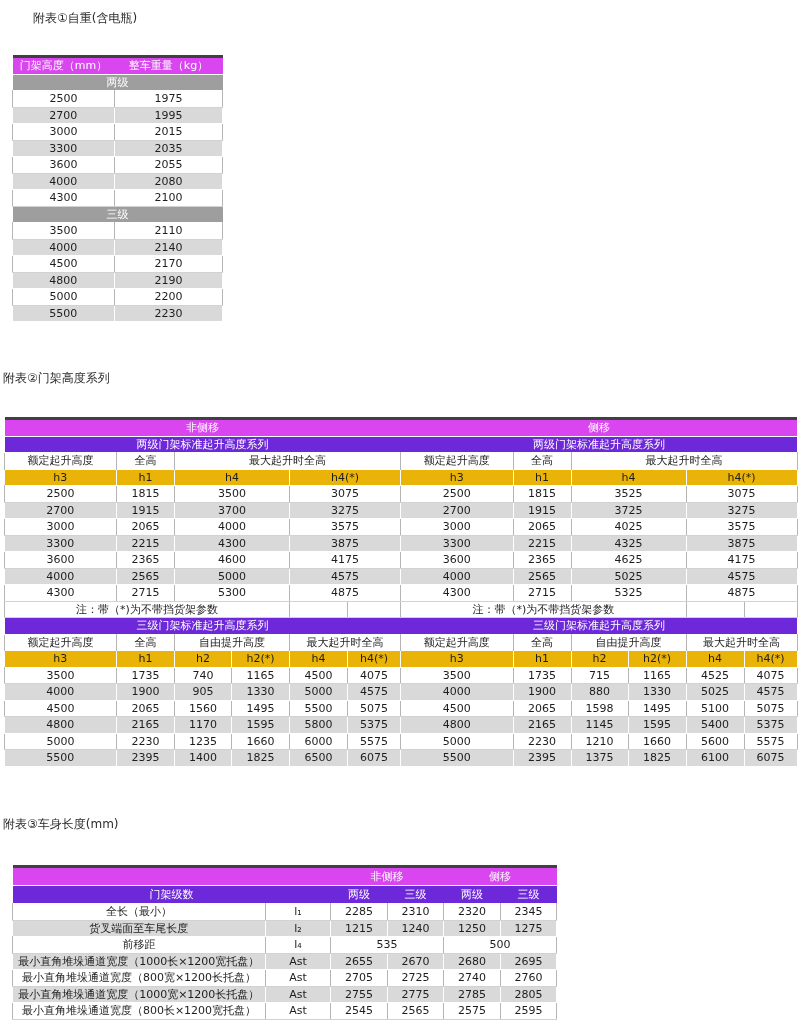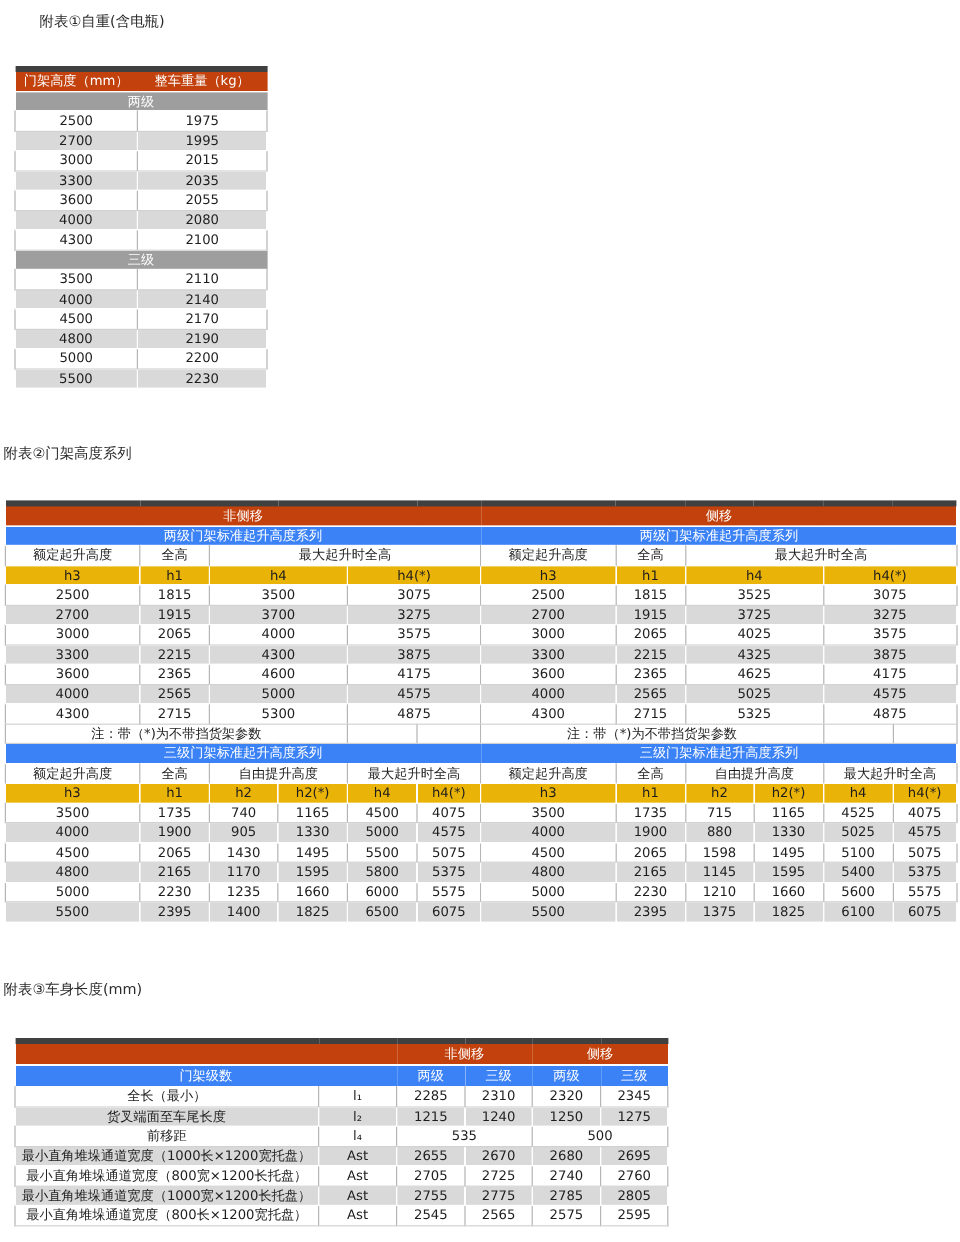--- a/index.html
+++ b/index.html
@@ -8,22 +8,22 @@
     font-family:"DejaVu Sans","Liberation Sans",sans-serif;
     color:#1d1d1d; overflow:hidden;
   }
   .tbl-title { position:absolute; font-size:12px; color:#2b2b2b; white-space:nowrap; }
   .t { border-collapse:collapse; table-layout:fixed; font-size:11px; }
   .t td {
     height:15.5px; padding:0 2px; text-align:center; vertical-align:middle;
     overflow:hidden; white-space:nowrap;
   }
   
-  .hdr-dark td { background:#c2410c; color:#ffffff; border-top:5px solid #404040; }
-  .hdr-mid  td { background:#3b82f6; color:#ffffff; border-top:1px solid #ffffff; }
+  .hdr-dark td { background:#d946ef; color:#ffffff; border-top:3px solid #404040; }
+  .hdr-mid  td { background:#6d28d9; color:#ffffff; border-top:1px solid #ffffff; }
   .hdr-sec  td { background:#9e9e9e; color:#ffffff; border-top:1px solid #ffffff; }
   .hdr-white td { background:#ffffff; border-top:1px solid #ffffff;
                   border-right:1px solid #b5b5b5; }
   .hdr-lt td { background:#eab308; border-top:1px solid #ffffff; border-right:1px solid #ffffff; }
   
   .r-white td { background:#ffffff; border-top:1px solid #ffffff;
                 border-right:1px solid #b5b5b5; border-bottom:1px solid #d2d2d2; }
   .r-gray td  { background:#d9d9d9; border-top:1px solid #ffffff;
                 border-right:1px solid #ffffff; }
   .edge-l.r-white td:first-child, .edge-l .r-white td:first-child,
@@ -262,21 +262,21 @@
             <td>1900</td>
             <td>905</td>
             <td>1330</td>
             <td>5000</td>
             <td>4575</td>
           </tr>
 
           <tr class="r-white">
             <td>4500</td>
             <td>2065</td>
-            <td>1430</td>
+            <td>1560</td>
             <td>1495</td>
             <td>5500</td>
             <td>5075</td>
           </tr>
 
           <tr class="r-gray">
             <td>4800</td>
             <td>2165</td>
             <td>1170</td>
             <td>1595</td>

